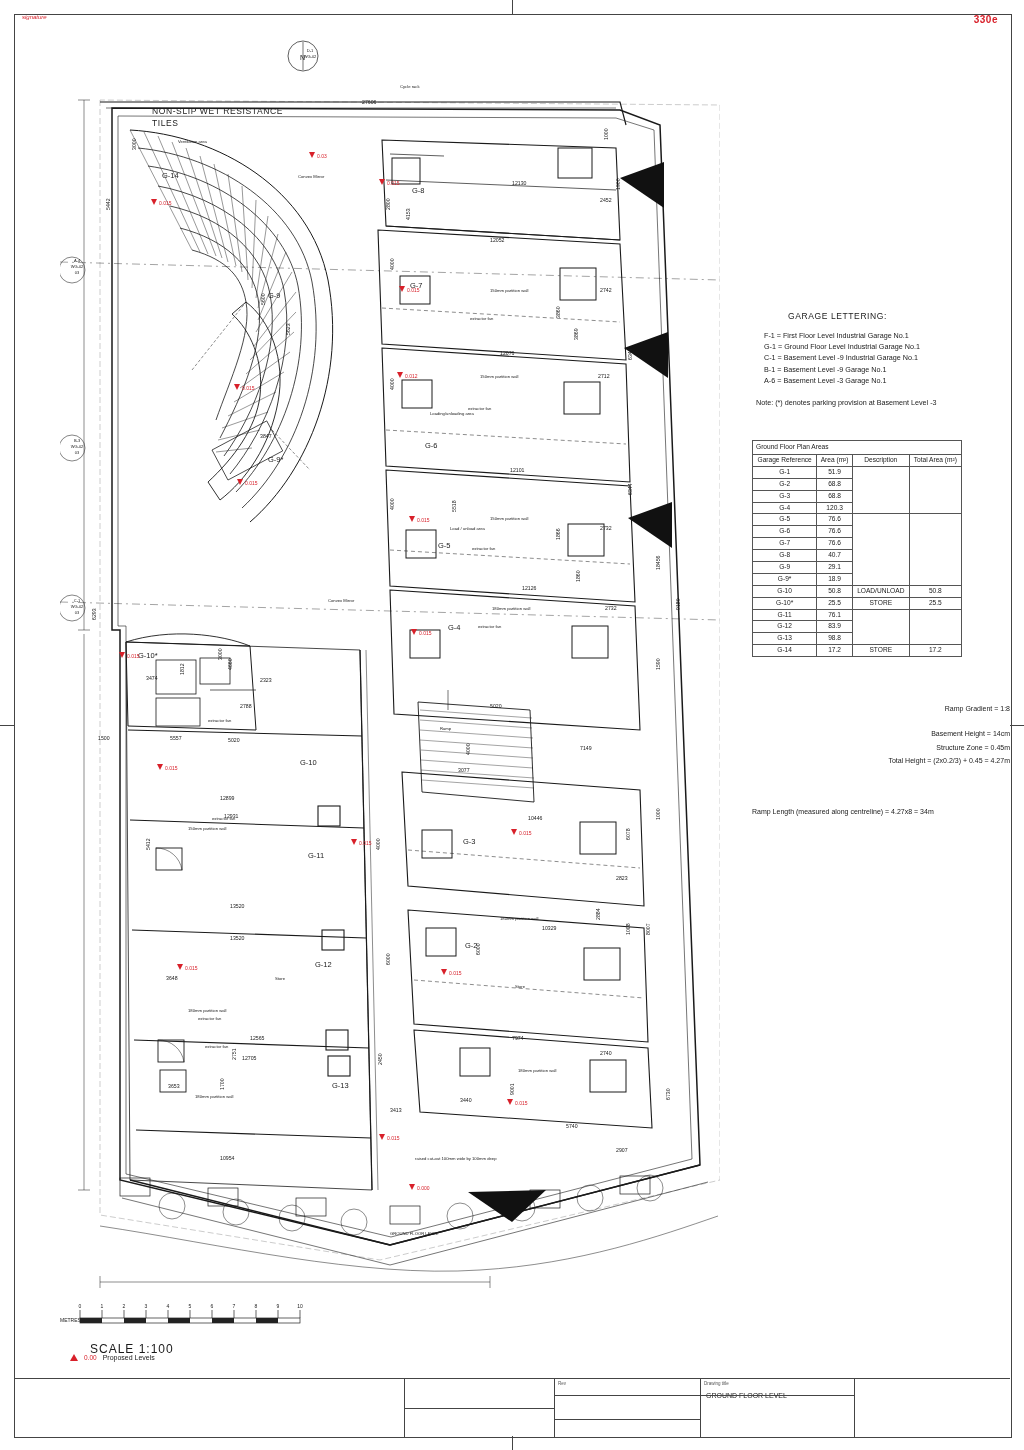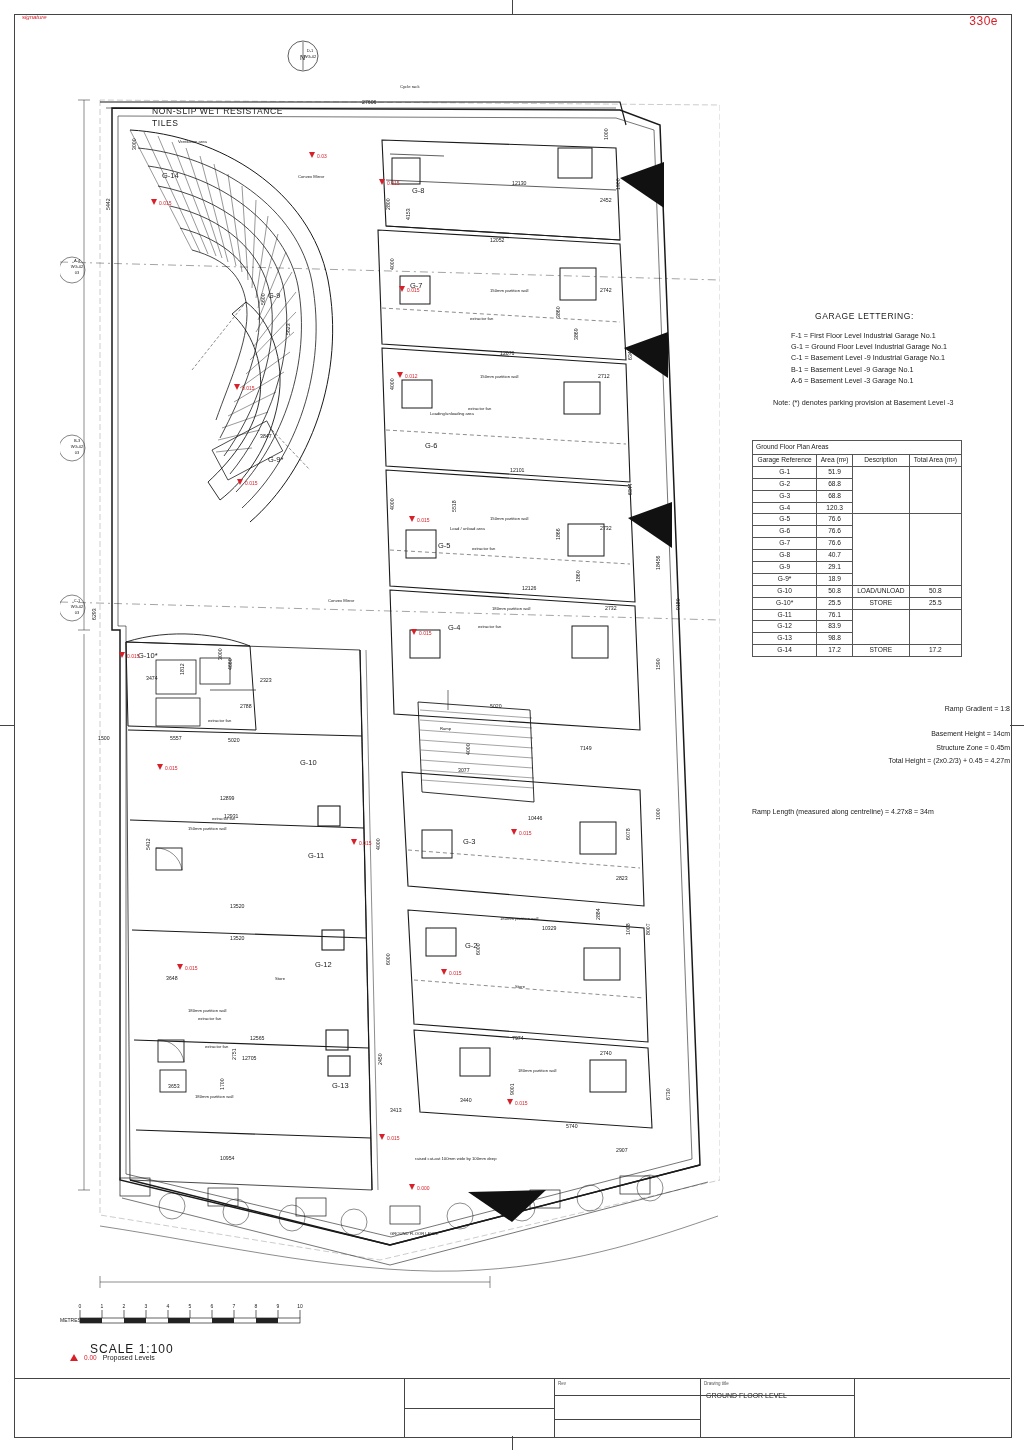--- a/index.html
+++ b/index.html
@@ -1,30 +1,30 @@
 <!DOCTYPE html>
 <html><head>
 <meta charset="utf-8">
 <style>
   html,body{margin:0;padding:0;background:#ffffff;}
   body{width:1024px;height:1450px;position:relative;font-family:"Liberation Sans",sans-serif;color:#1a1a1a;overflow:hidden;}
   .sheet{position:absolute;left:0;top:0;width:1024px;height:1450px;background:#fff;}
   .frame{position:absolute;left:14px;top:14px;width:996px;height:1422px;border:1px solid #444;}
   .tickL,.tickR{position:absolute;width:14px;height:1px;background:#444;}
   .tickT,.tickB{position:absolute;width:1px;height:14px;background:#444;}
-  .drawno{position:absolute;right:26px;top:14px;font-size:12px;font-weight:normal;color:#d8202a;letter-spacing:.5px;}
+  .drawno{position:absolute;right:26px;top:14px;font-size:10px;font-weight:bold;color:#d8202a;letter-spacing:.5px;}
   .sigtop{position:absolute;left:22px;top:14px;font-size:6px;color:#d8202a;font-style:italic;}
   
   .plan{position:absolute;left:60px;top:30px;width:660px;height:1260px;text-align:center;}
   .plan svg{position:absolute;left:0;top:0;}
   
-  .legend{position:absolute;left:767px;top:310px;width:250px;font-size:7.2px;line-height:1.55;}
+  .legend{position:absolute;left:740px;top:310px;width:250px;font-size:7.2px;line-height:1.55;}
   .legend .ttl{font-size:8.5px;letter-spacing:.6px;margin-bottom:7px;margin-left:48px;}
   .legend .row{margin-left:24px;}
-  .legend .note{margin-top:11px;margin-left:6px;}
+  .legend .note{margin-top:11px;margin-left:16px;}
   table.areas{position:absolute;left:752px;top:440px;border-collapse:collapse;font-size:6.6px;width:210px;background:#fff;}
   table.areas td,table.areas th{border:1px solid #555;padding:1px 2px;text-align:center;font-weight:normal;line-height:1.35;}
   table.areas .cap{text-align:left;padding-left:3px;}
   table.areas .hd{height:11px;}
   .calc{position:absolute;left:760px;top:702px;width:250px;font-size:7px;line-height:1.9;text-align:right;}
   .calc .l{display:block;}
   .calc2{position:absolute;left:752px;top:808px;width:258px;font-size:7px;}
   
   .scalewrap{position:absolute;left:60px;top:1300px;width:340px;}
   .scalelbl{font-size:12px;letter-spacing:1px;margin-top:4px;margin-left:30px;}

